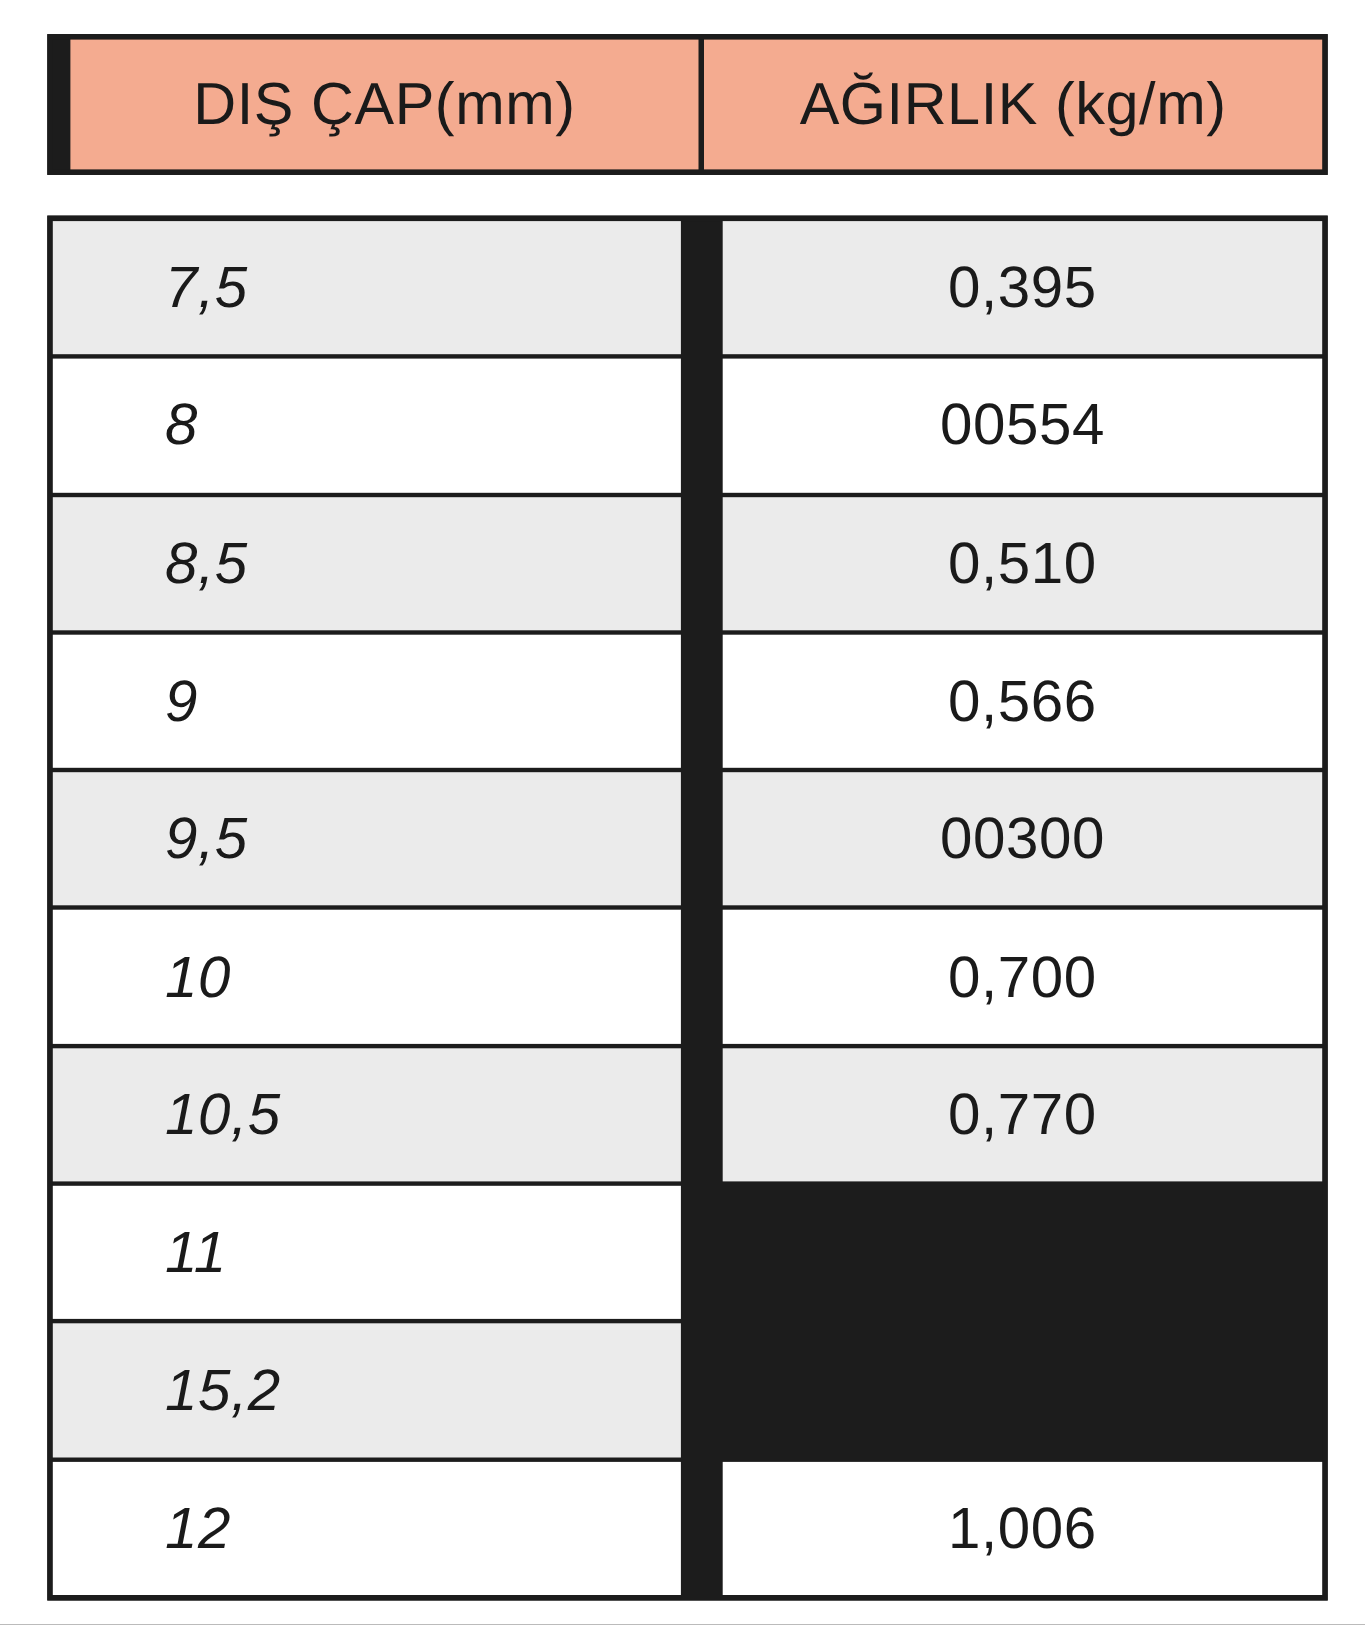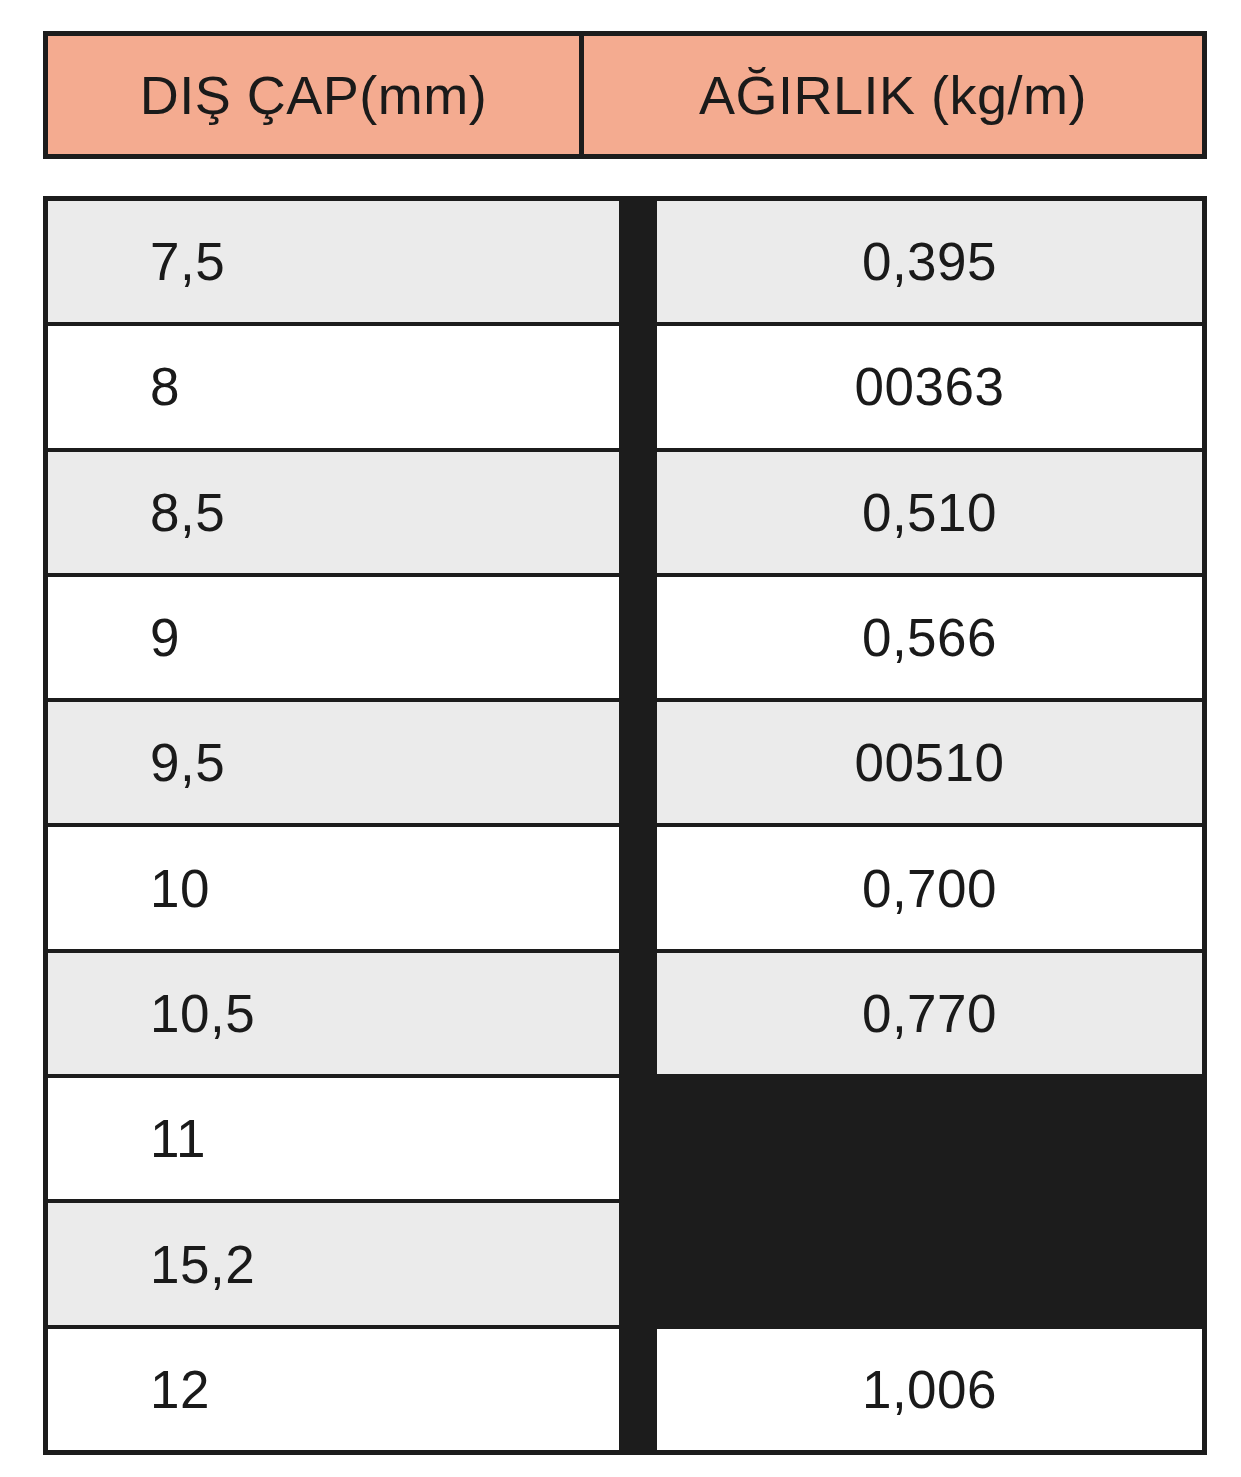--- a/index.html
+++ b/index.html
@@ -37,22 +37,23 @@
   .header-cell {
     box-sizing: border-box;
     background: #f4ab90;
     display: flex;
     align-items: center;
     justify-content: center;
     overflow: hidden;
   }
 
   .header-cell.col-dis {
-    width: 531px;
+    width: 571px;
     margin-right: 5px;
+    margin-left: 16px;
   }
 
   .header-cell.col-agirlik {
     flex: 1 1 auto;
   }
 
   .header-text {
     font-size: 54px;
     font-weight: 400;
     color: #1a1a1a;
@@ -91,20 +92,21 @@
     display: flex;
     align-items: center;
     overflow: hidden;
   }
 
   .cell.col-dis {
     width: 571px;
     margin-right: 4px;
     justify-content: flex-start;
     padding-left: 102px;
+    font-style: italic;
   }
 
   .cell.col-agirlik {
     flex: 1 1 auto;
     justify-content: center;
     margin-left: 34px;
   }
 
   .trow.odd .cell { background: #ebebeb; }
   .trow.even .cell { background: #ffffff; }
@@ -141,21 +143,21 @@
       <div class="cell col-agirlik">
         <span class="cell-text">0,395</span>
       </div>
     </div>
 
     <div class="trow even">
       <div class="cell col-dis">
         <span class="cell-text">8</span>
       </div>
       <div class="cell col-agirlik">
-        <span class="cell-text">00363</span>
+        <span class="cell-text">00554</span>
       </div>
     </div>
 
     <div class="trow odd">
       <div class="cell col-dis">
         <span class="cell-text">8,5</span>
       </div>
       <div class="cell col-agirlik">
         <span class="cell-text">0,510</span>
       </div>
@@ -168,21 +170,21 @@
       <div class="cell col-agirlik">
         <span class="cell-text">0,566</span>
       </div>
     </div>
 
     <div class="trow odd">
       <div class="cell col-dis">
         <span class="cell-text">9,5</span>
       </div>
       <div class="cell col-agirlik">
-        <span class="cell-text">00510</span>
+        <span class="cell-text">00300</span>
       </div>
     </div>
 
     <div class="trow even">
       <div class="cell col-dis">
         <span class="cell-text">10</span>
       </div>
       <div class="cell col-agirlik">
         <span class="cell-text">0,700</span>
       </div>

